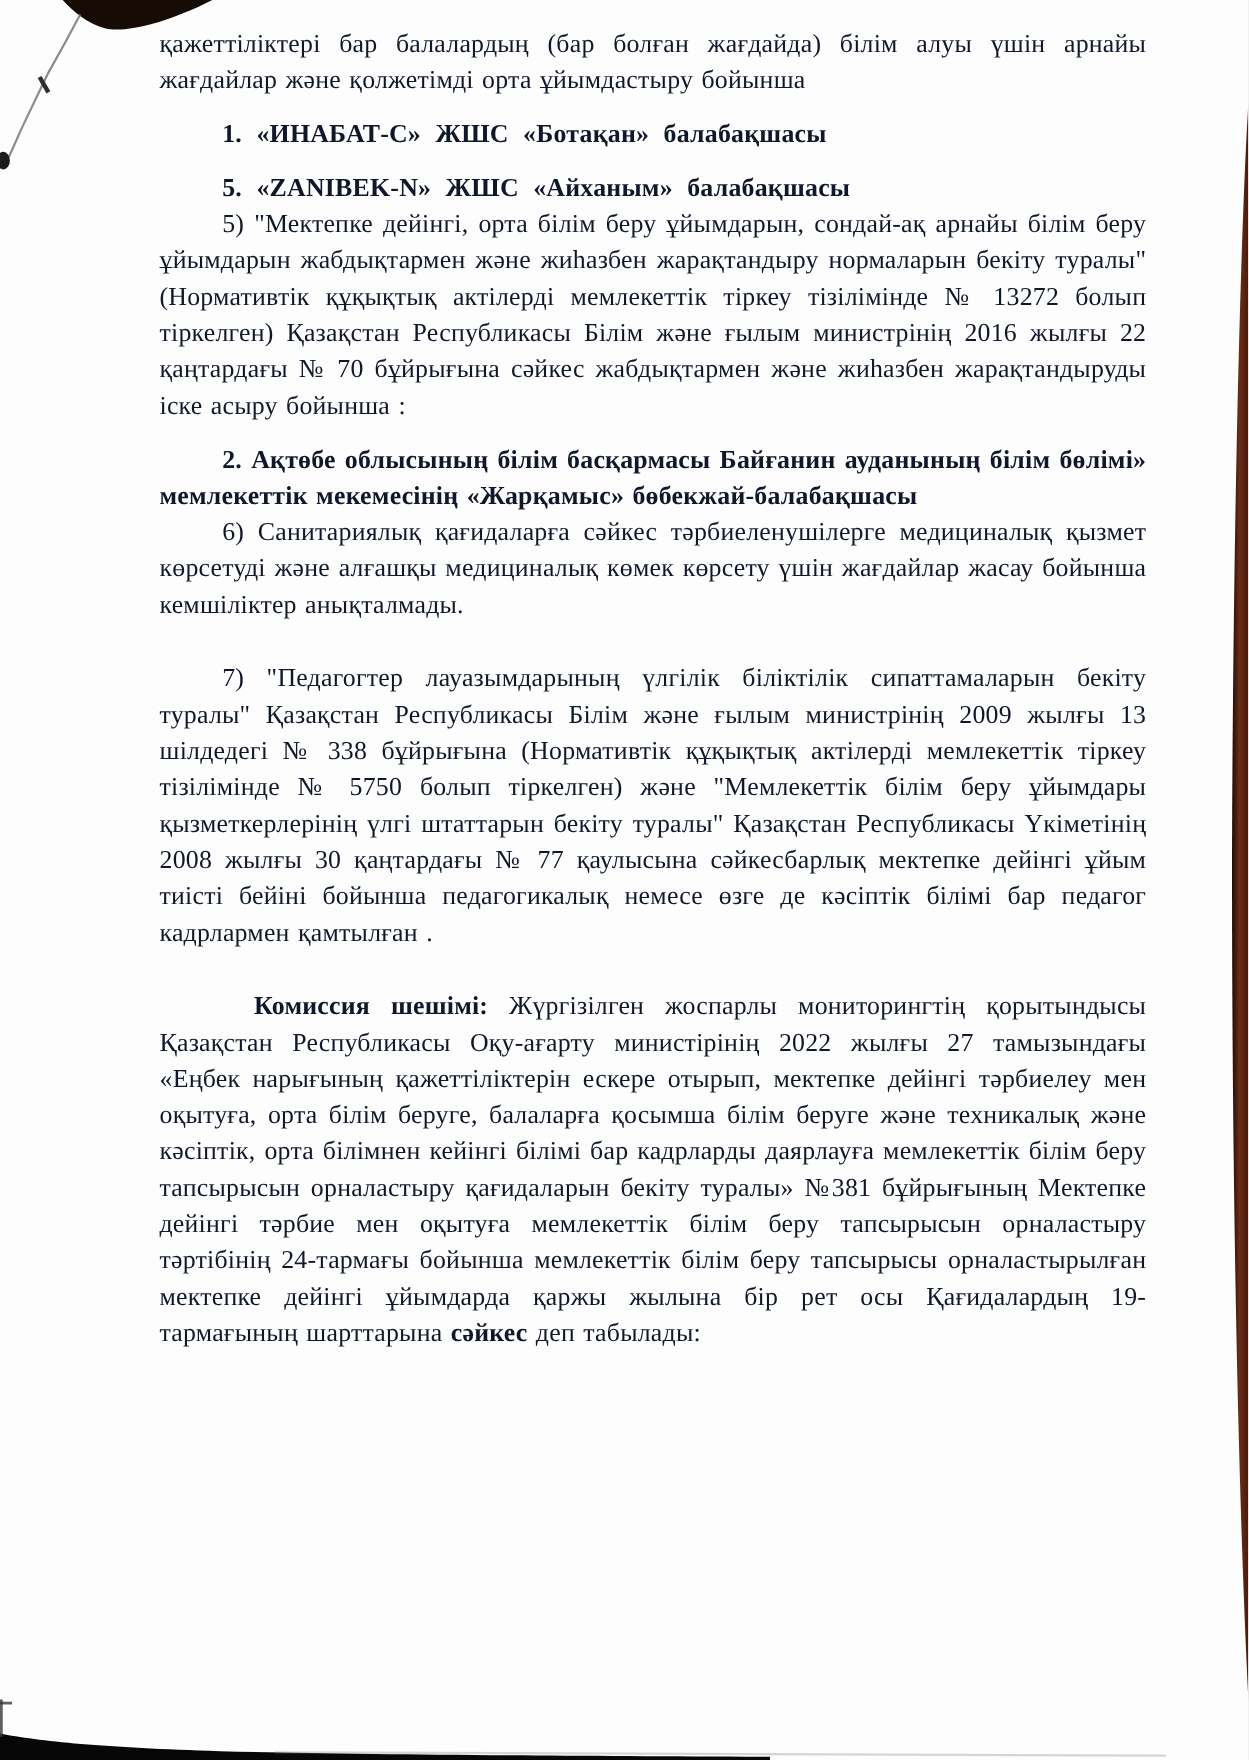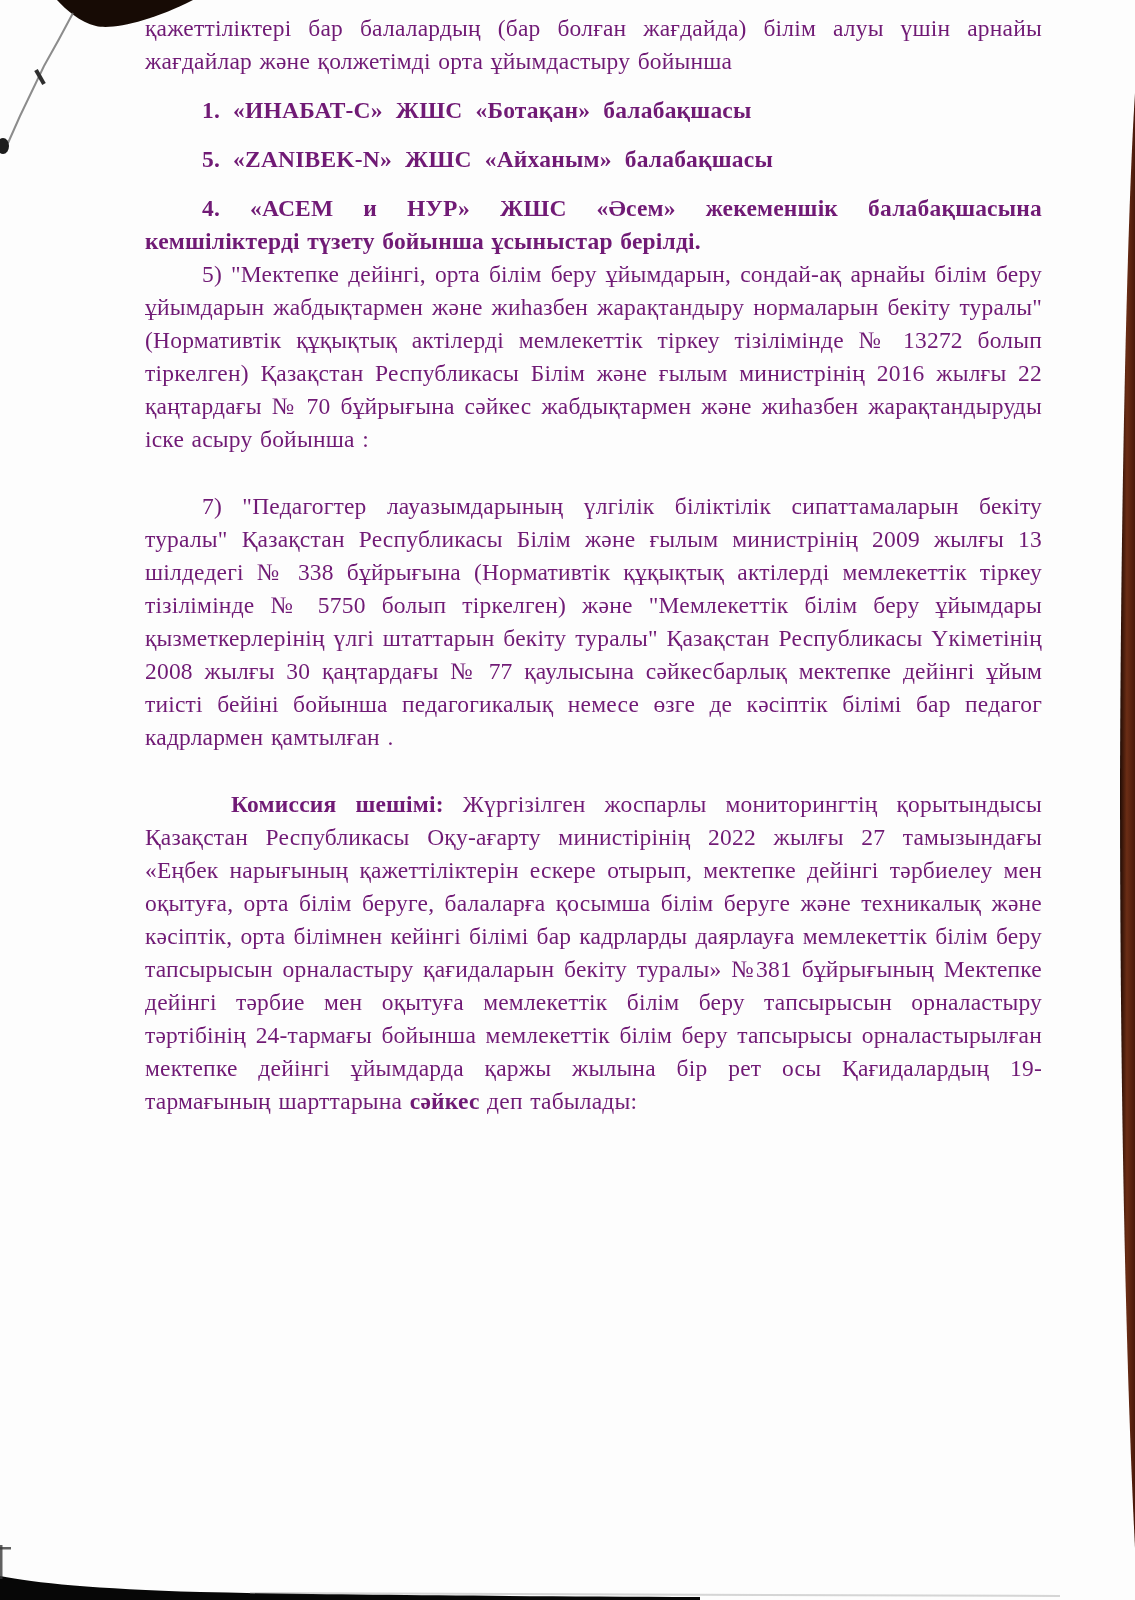--- a/index.html
+++ b/index.html
@@ -8,44 +8,45 @@
     width:1135px;height:1600px;
     background:#fdfdfd;
     overflow:hidden;
     font-family:"Liberation Serif", serif;
   }
   .artifacts{
     position:absolute;left:0;top:0;width:1135px;height:1600px;
     pointer-events:none;
   }
   .doc{
-    position:absolute;left:145px;top:12px;width:897px;
-    font-size:23.5px;line-height:33px;color:#701a75;
+    position:absolute;left:145px;top:24px;width:897px;
+    font-size:23.5px;line-height:33px;color:#0f172a;
     text-align:justify;
     letter-spacing:.2px;
   }
   .para{margin:0;word-spacing:1.5px;}
   .ind1{text-indent:57px;}
   .ind2{text-indent:86px;font-family:Liberation Serif, serif;}
   .spb{margin-top:34px;}
   .b{font-weight:700;margin-top:16px;}
   .wide{word-spacing:7px;}
   .u{text-underline-offset:3px;text-decoration-thickness:1.5px;}
 </style>
 </head>
 <body>
 
 <div class="page">
 
   <div class="doc" id="doc-body">
       <p class="para ind0"><span>қажеттіліктері бар балалардың (бар болған жағдайда) білім алуы үшін арнайы жағдайлар және қолжетімді орта ұйымдастыру бойынша</span></p>
       <p class="para ind1 b wide"><span>1. «ИНАБАТ-С» ЖШС «Ботақан» балабақшасы</span></p>
       <p class="para ind1 b wide"><span>5. «ZANIBEK-N» ЖШС «Айханым» балабақшасы</span></p>
-      <p class="para ind1 b"><span>4. «АСЕМ и НУР» ЖШС «Әсем» жекеменшік балабақшасына кемшіліктерді түзету бойынша ұсыныстар берілді.</span></p>
       <p class="para ind1"><span>5) "Мектепке дейінгі, орта білім беру ұйымдарын, сондай-ақ арнайы білім беру ұйымдарын жабдықтармен және жиһазбен жарақтандыру нормаларын бекіту туралы" (Нормативтік құқықтық актілерді мемлекеттік тіркеу тізілімінде № 13272 болып тіркелген) Қазақстан Республикасы Білім және ғылым министрінің 2016 жылғы 22 қаңтардағы № 70 </span><span class="u">бұйрығына</span><span> сәйкес жабдықтармен және жиһазбен жарақтандыруды іске асыру бойынша :</span></p>
+      <p class="para ind1 b"><span>2. Ақтөбе облысының білім басқармасы Байғанин ауданының білім бөлімі» мемлекеттік мекемесінің «Жарқамыс» бөбекжай-балабақшасы</span></p>
+      <p class="para ind1"><span>6) Санитариялық қағидаларға сәйкес тәрбиеленушілерге медициналық қызмет көрсетуді және алғашқы медициналық көмек көрсету үшін жағдайлар жасау бойынша кемшіліктер анықталмады.</span></p>
       <p class="para ind1 spb"><span>7) "Педагогтер лауазымдарының үлгілік біліктілік сипаттамаларын бекіту туралы" Қазақстан Республикасы Білім және ғылым министрінің 2009 жылғы 13 шілдедегі № 338 </span><span class="u">бұйрығына</span><span> (Нормативтік құқықтық актілерді мемлекеттік тіркеу тізілімінде № 5750 болып тіркелген) және "Мемлекеттік білім беру ұйымдары қызметкерлерінің үлгі штаттарын бекіту туралы" Қазақстан Республикасы Үкіметінің 2008 жылғы 30 қаңтардағы № 77 </span><span class="u">қаулысына</span><span> сәйкесбарлық мектепке дейінгі ұйым тиісті бейіні бойынша педагогикалық немесе өзге де кәсіптік білімі бар педагог кадрлармен қамтылған .</span></p>
       <p class="para ind2 spb"><span class="b">Комиссия шешімі:</span><span> Жүргізілген жоспарлы мониторингтің қорытындысы Қазақстан Республикасы Оқу-ағарту министірінің 2022 жылғы 27 тамызындағы «Еңбек нарығының қажеттіліктерін ескере отырып, мектепке дейінгі тәрбиелеу мен оқытуға, орта білім беруге, балаларға қосымша білім беруге және техникалық және кәсіптік, орта білімнен кейінгі білімі бар кадрларды даярлауға мемлекеттік білім беру тапсырысын орналастыру қағидаларын бекіту туралы» №381 бұйрығының Мектепке дейінгі тәрбие мен оқытуға мемлекеттік білім беру тапсырысын орналастыру тәртібінің 24-тармағы бойынша мемлекеттік білім беру тапсырысы орналастырылған мектепке дейінгі ұйымдарда қаржы жылына бір рет осы Қағидалардың 19-тармағының шарттарына </span><span class="b">сәйкес</span><span> деп табылады:</span></p>
     </div>
 
   <svg class="artifacts" viewBox="0 0 1135 1600" xmlns="http://www.w3.org/2000/svg" aria-hidden="true">
     <defs>
       <linearGradient id="stripGrad" x1="0" y1="0" x2="1" y2="0">
         <stop offset="0" stop-color="#200b04"></stop>
         <stop offset="0.45" stop-color="#6b2d15"></stop>
         <stop offset="1" stop-color="#48190b"></stop>

